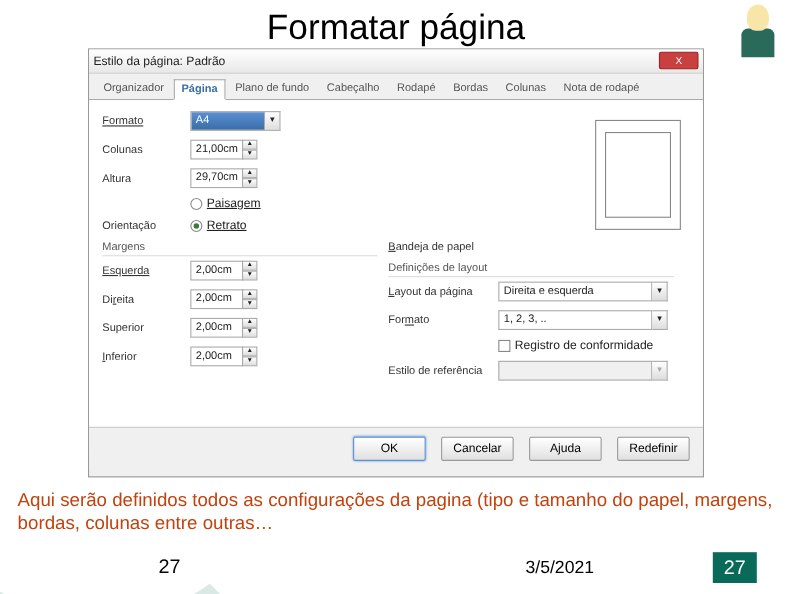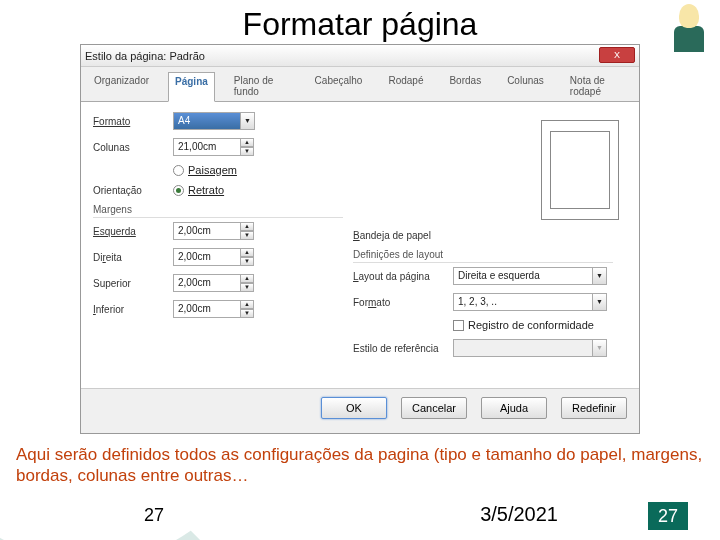--- a/index.html
+++ b/index.html
@@ -5,34 +5,34 @@
   * { box-sizing: border-box; margin: 0; padding: 0; }
   body { width: 720px; height: 540px; font-family: Arial, sans-serif; background: #fff; position: relative; overflow: hidden; }
   
   .slide-title { font-size: 32px; font-weight: normal; text-align: center; padding-top: 6px; color: #000; }
   
   .dialog { position: absolute; top: 44px; left: 80px; width: 560px; height: 390px; border: 1px solid #999; background: #f0f0f0; font-size: 11px; color: #222; }
   .titlebar { height: 22px; background: linear-gradient(#fff,#e8e8e8); border-bottom: 1px solid #ccc; display: flex; align-items: center; padding: 0 4px; position: relative; }
   .titlebar-text { font-size: 11px; }
   .close-btn { position: absolute; right: 4px; top: 2px; width: 36px; height: 16px; background: #c84040; border: 1px solid #a02020; border-radius: 2px; color: #fff; font-size: 9px; text-align: center; line-height: 14px; cursor: pointer; }
   
-  .tabs { display: flex; border-bottom: 1px solid #aaa; padding: 4px 6px 0 6px; gap: 12px; background: #f0f0f0; }
+  .tabs { display: flex; border-bottom: 1px solid #aaa; padding: 4px 6px 0 6px; gap: 2px; background: #f0f0f0; }
   .tab { padding: 3px 6px; font-size: 10px; color: #555; border: 1px solid transparent; cursor: pointer; }
   .tab.active { background: #fff; border: 1px solid #aaa; border-bottom: 1px solid #fff; color: #3a6ea5; font-weight: bold; position: relative; top: 1px; }
   
   .panel { background: #fff; padding: 10px 12px; height: 320px; position: relative; }
   
   .group-label { font-size: 10px; color: #555; margin-bottom: 4px; border-bottom: 1px solid #ddd; padding-bottom: 2px; }
   
   .row { display: flex; align-items: center; margin-bottom: 8px; }
   .row .lbl { width: 80px; font-size: 10px; color: #333; }
   .row .underline { text-decoration: underline; }
   
   .spin { display: flex; align-items: center; }
-  .spin-val { width: 68px; height: 18px; border: 1px solid #aaa; background: #fff; font-size: 10px; padding: 0 4px; line-height: 16px; }
+  .spin-val { width: 48px; height: 18px; border: 1px solid #aaa; background: #fff; font-size: 10px; padding: 0 4px; line-height: 16px; }
   .spin-btns { display: flex; flex-direction: column; margin-left: -1px; }
   .spin-btn { width: 14px; height: 9px; border: 1px solid #aaa; background: linear-gradient(#fff,#ddd); font-size: 6px; text-align: center; line-height: 7px; cursor: pointer; }
   
   .dropdown { display: flex; align-items: center; }
   .dropdown-val { height: 18px; border: 1px solid #aaa; background: #fff; font-size: 10px; padding: 0 4px; line-height: 16px; }
   .dropdown-val.sel { background: linear-gradient(#5a8fd6,#3a6ea5); color: #fff; }
   .dropdown-btn { width: 14px; height: 18px; border: 1px solid #aaa; border-left: none; background: linear-gradient(#fff,#ddd); font-size: 7px; text-align: center; line-height: 16px; cursor: pointer; }
   
   .radio { width: 11px; height: 11px; border: 1px solid #888; border-radius: 50%; margin-right: 4px; display: inline-flex; align-items: center; justify-content: center; background: #fff; }
   .radio.checked::after { content: ""; width: 5px; height: 5px; background: #3a7a3a; border-radius: 50%; }
@@ -46,21 +46,21 @@
   .left-col { width: 250px; float: left; }
   .right-col { width: 260px; float: left; margin-left: 10px; padding-top: 118px; }
   
   .buttons { position: absolute; bottom: 6px; left: 0; right: 0; padding: 8px 12px; border-top: 1px solid #ccc; background: #f0f0f0; display: flex; justify-content: flex-end; gap: 14px; }
   .btn { min-width: 66px; height: 22px; border: 1px solid #999; background: linear-gradient(#fff,#e0e0e0); font-size: 11px; cursor: pointer; border-radius: 2px; }
   .btn.primary { border: 1px solid #5a8fd6; box-shadow: 0 0 2px #5a8fd6; }
   
   .caption { position: absolute; top: 444px; left: 16px; right: 16px; font-size: 17px; color: #c2410c; line-height: 1.25; }
   
   .footer-num { position: absolute; bottom: 14px; left: 144px; font-size: 18px; }
-  .footer-date { position: absolute; bottom: 14px; right: 162px; font-size: 20px; }
+  .footer-date { position: absolute; bottom: 14px; right: 180px; font-size: 16px; }
   .footer-badge { position: absolute; bottom: 10px; right: 32px; width: 40px; height: 28px; background: #0a6a5a; color: #fff; font-size: 18px; text-align: center; line-height: 28px; }
   
   .burns { position: absolute; top: 4px; right: 8px; width: 46px; height: 56px; }
   .burns-head { width: 20px; height: 24px; background: #f8e6a8; border-radius: 50% 50% 40% 40%; margin: 0 auto; position: relative; }
   .burns-body { width: 30px; height: 26px; background: #2a6a5a; margin: -2px auto 0; border-radius: 6px 6px 0 0; }
   
   .swoosh { position: absolute; bottom: 0; left: 0; width: 220px; height: 120px; }
   .swoosh::before { content: ""; position: absolute; bottom: -40px; left: -60px; width: 260px; height: 160px; border: 20px solid rgba(10,106,90,0.15); border-radius: 50%; border-top-color: transparent; border-right-color: transparent; }
 
   .disabled { color: #aaa; }
@@ -115,20 +115,30 @@
         <span class="lbl">Colunas</span>
         <div class="spin">
           <div class="spin-val">21,00cm</div>
           <div class="spin-btns">
               <div class="spin-btn">▲</div>
               <div class="spin-btn">▼</div>
             </div>
         </div>
       </div>
       <div class="row">
+        <span class="lbl">Altura</span>
+        <div class="spin">
+          <div class="spin-val">29,70cm</div>
+          <div class="spin-btns">
+              <div class="spin-btn">▲</div>
+              <div class="spin-btn">▼</div>
+            </div>
+        </div>
+      </div>
+      <div class="row">
         <span class="lbl"></span>
         <span class="radio"></span>
         <span><span class="underline">Paisagem</span></span>
       </div>
       <div class="row">
         <span class="lbl">Orientação</span>
         <span class="radio checked"></span>
         <span><span class="underline">Retrato</span></span>
       </div>
 

